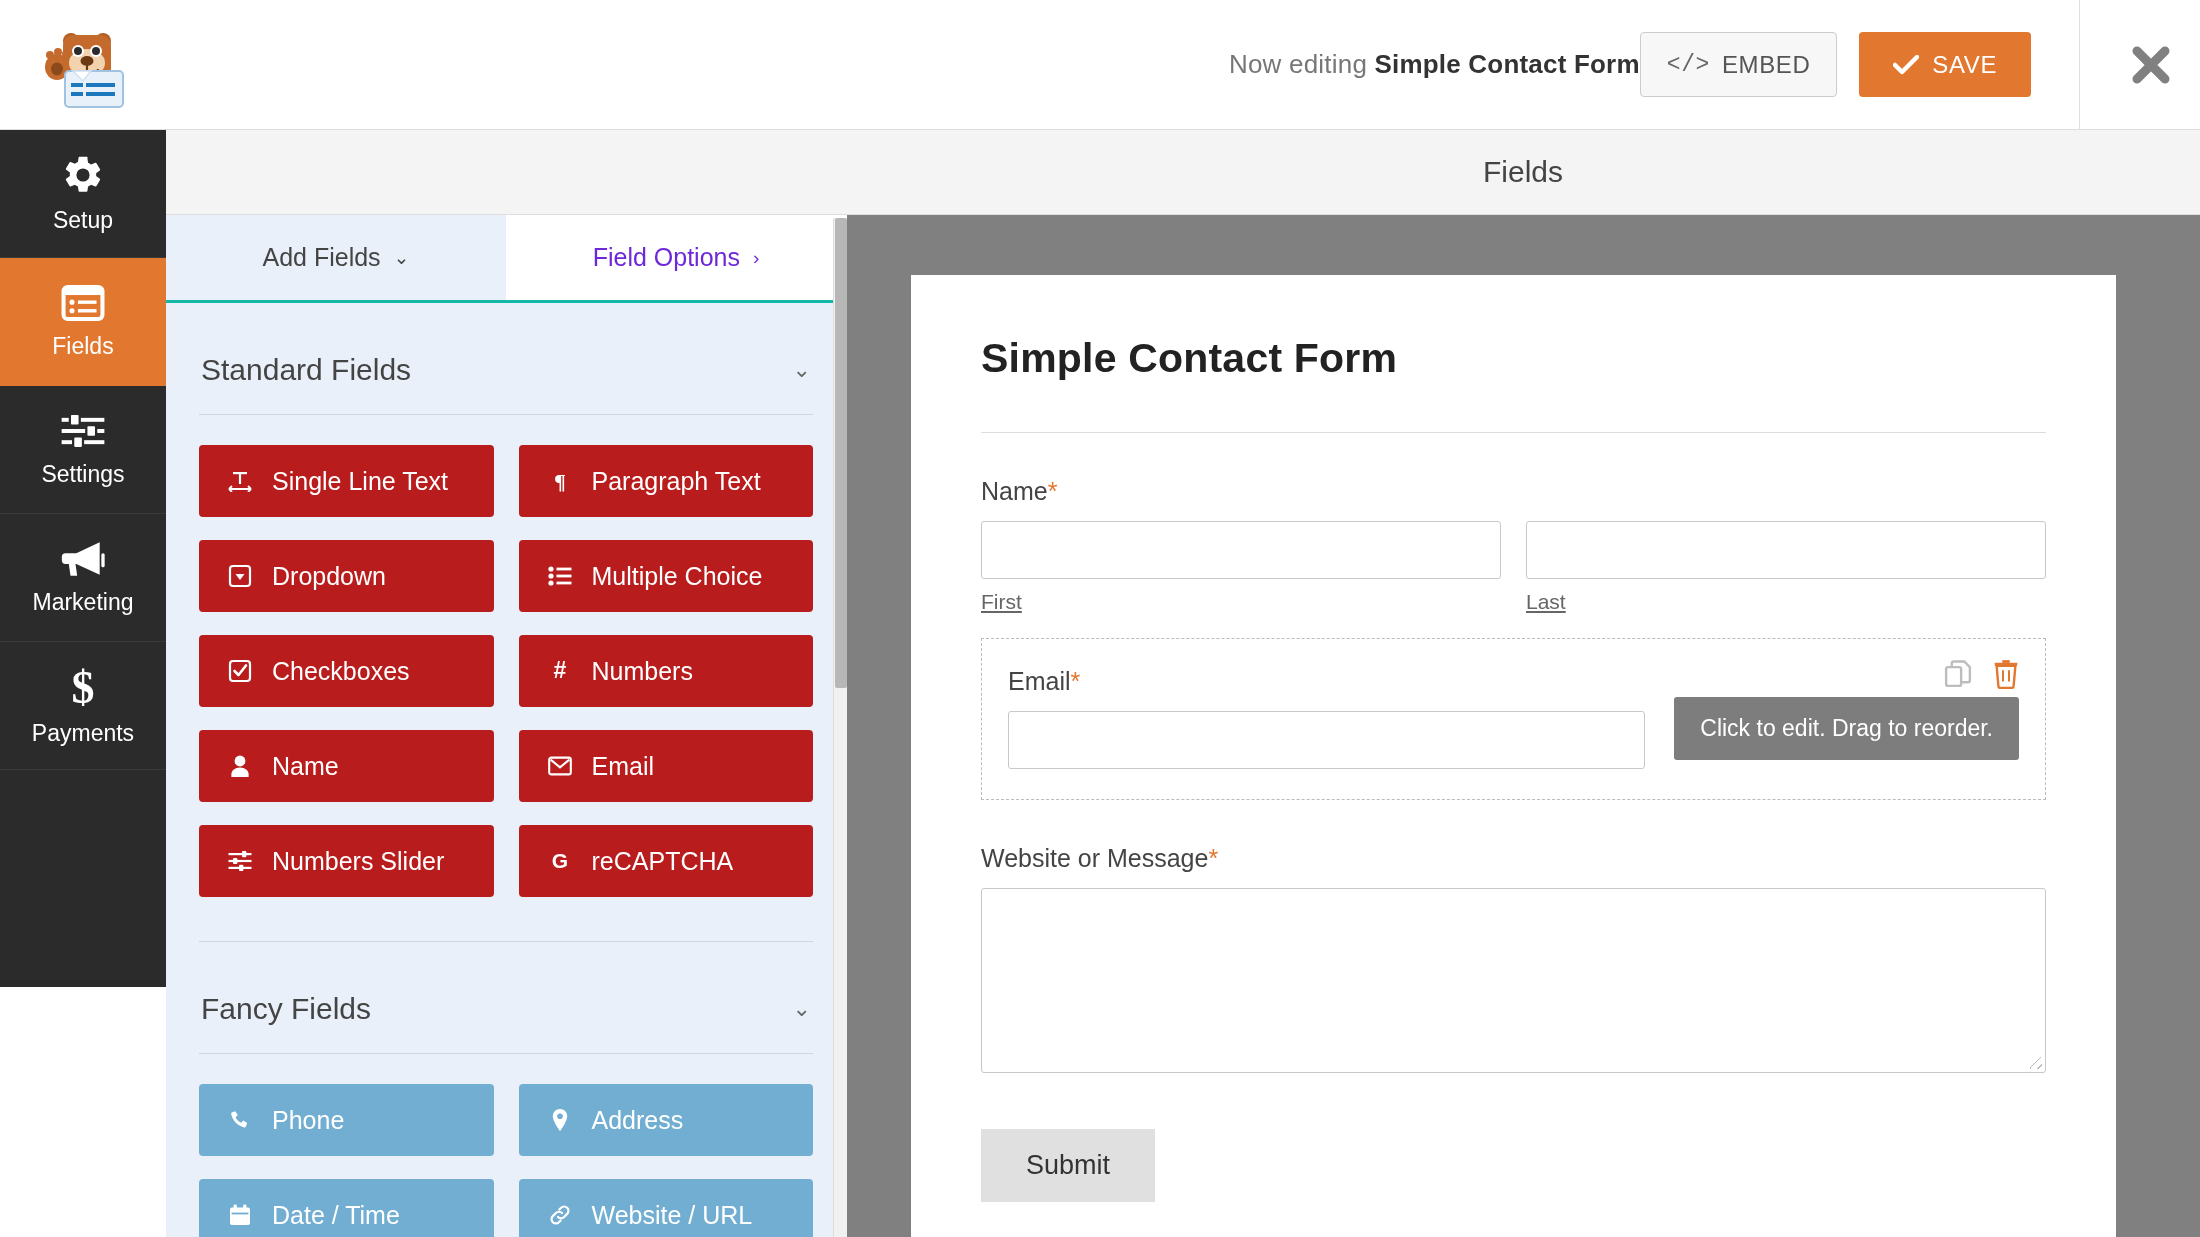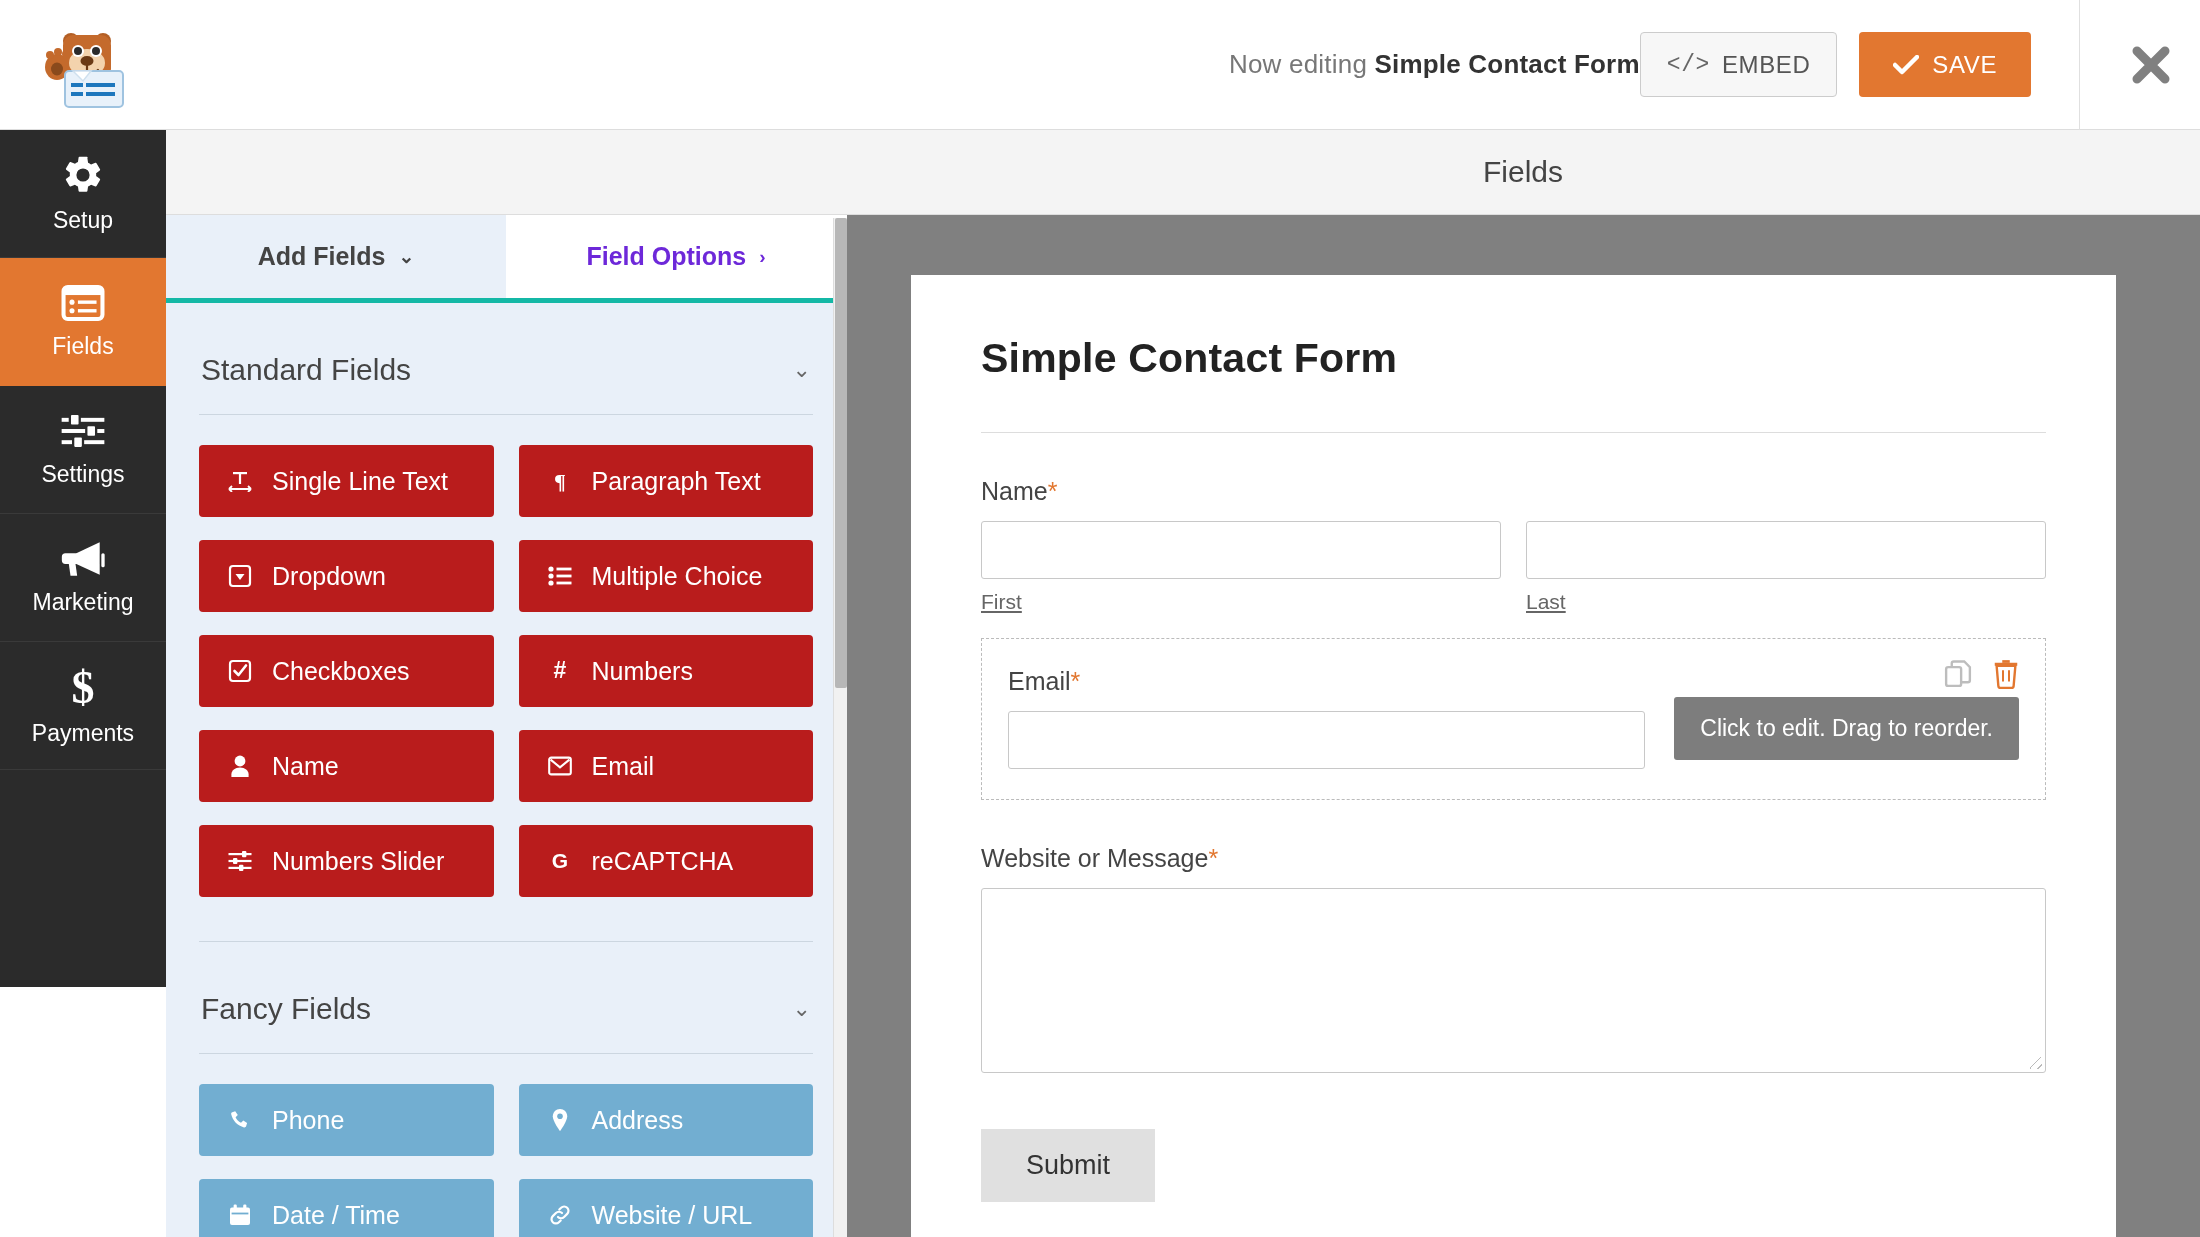--- a/index.html
+++ b/index.html
@@ -58,21 +58,21 @@
   .rail-label { font-size: 23px; }
 
   
   .panel {
     position: absolute; top: 130px; left: 166px; width: 680px; height: 1107px;
     background: #e9f0f9; overflow: hidden;
   }
   .panel-head {
     height: 85px; background: #f4f4f4; border-bottom: 1px solid #ddd;
   }
-  .tabs { display: flex; height: 88px; border-bottom: 5px solid #14b8a6; font-weight: bold; }
+  .tabs { display: flex; height: 88px; border-bottom: 3px solid #14b8a6; }
   .tab {
     flex: 1; display: flex; align-items: center; justify-content: center; gap: 13px;
     font-size: 25px; color: #555; cursor: pointer;
   }
   .tab.active { background: #e9f0f9; color: #444; }
   .tab.inactive { background: #ffffff; color: #6d28d9; }
   .tab .chev { font-size: 19px; }
 
   .panel-body { padding: 0 33px; position: relative; }
   .sect-title {

